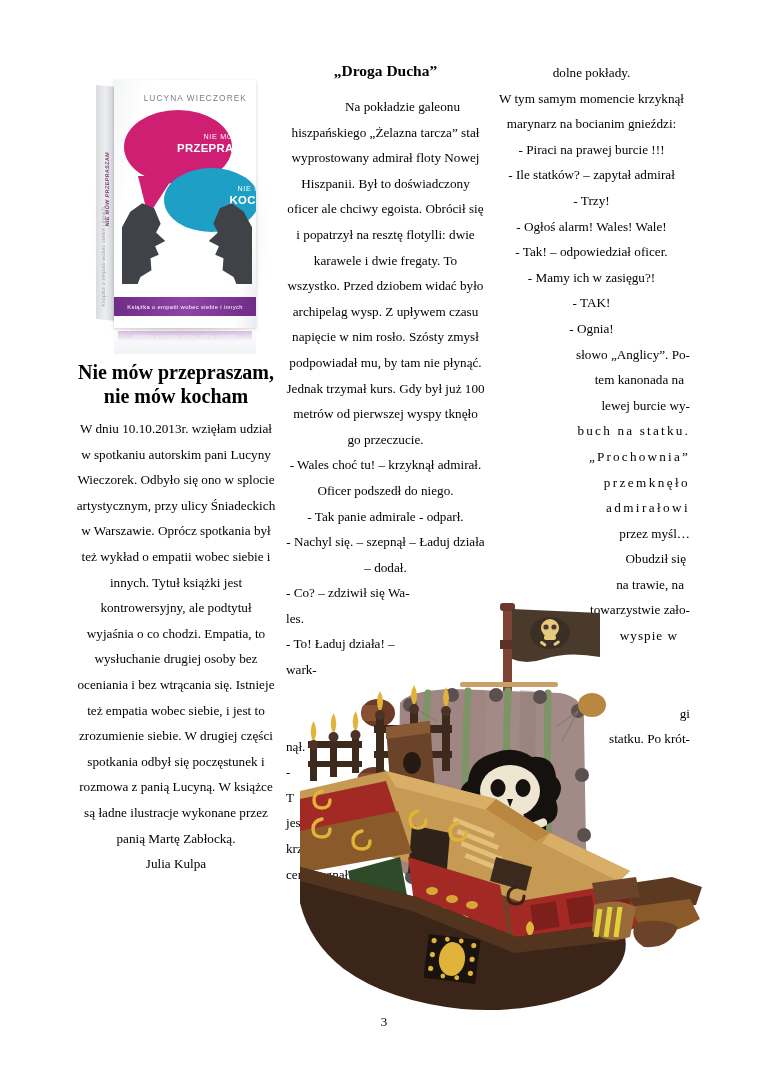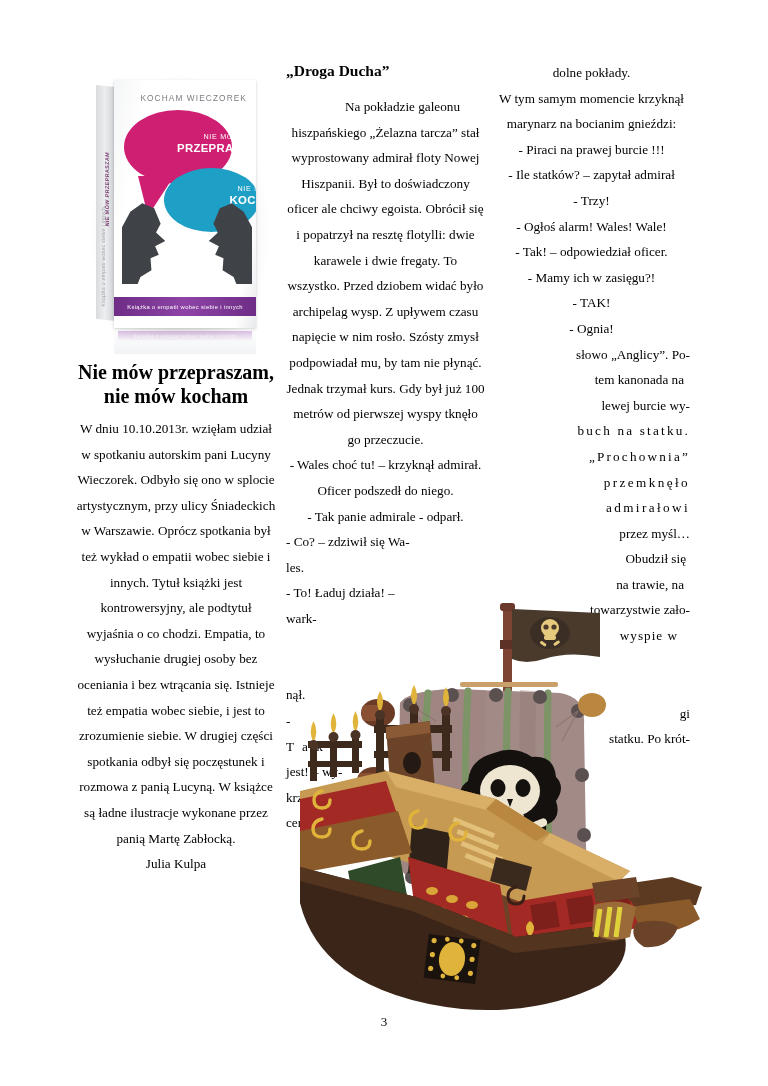--- a/index.html
+++ b/index.html
@@ -37,21 +37,21 @@
     font-weight: bold;
     font-size: 20px;
     line-height: 24px;
     text-align: center;
     margin: 0 0 8px 0;
   }
   .head-2 {
     font-weight: bold;
     font-size: 15.5px;
     line-height: 22px;
-    text-align: left;
+    text-align: center;
     margin: 0 0 12px 0;
   }
   .indent { text-indent: 34px; }
   .sig { text-align: right; }
 
   
   .line { display: block; white-space: nowrap; }
   .just-line {
     display: flex;
     justify-content: space-between;
@@ -223,21 +223,21 @@
 
   <div id="book-cover">
     <div class="bc-shadow"></div>
 
     <div class="bc-spine">
       <div class="bc-spine-txt">NIE MÓW PRZEPRASZAM</div>
       <div class="bc-spine-txt2">Książka o empatii wobec siebie i innych</div>
     </div>
 
     <div class="bc-front">
-      <div class="bc-author">KOCHAM WIECZOREK</div>
+      <div class="bc-author">LUCYNA WIECZOREK</div>
 
       <div class="bubble-pink"></div>
       <div class="bubble-pink-tail"></div>
       <div class="bub-txt t-pink">
         <span class="sm">NIE MÓW</span>
         <span class="lg">PRZEPRASZAM</span>
       </div>
 
       <div class="bubble-blue"></div>
       <div class="bubble-blue-tail"></div>
@@ -269,20 +269,21 @@
     <p>W dniu 10.10.2013r. wzięłam udział w spotkaniu autorskim pani Lucyny Wieczorek. Odbyło się ono w splocie artystycznym, przy ulicy Śniadeckich w Warszawie. Oprócz spotkania był też wykład o empatii wobec siebie i innych. Tytuł książki jest kontrowersyjny, ale podtytuł wyjaśnia o co chodzi. Empatia, to wysłuchanie drugiej osoby bez oceniania i bez wtrącania się. Istnieje też empatia wobec siebie, i jest to zrozumienie siebie. W drugiej części spotkania odbył się poczęstunek i rozmowa z panią Lucyną. W książce są ładne ilustracje wykonane przez panią Martę Zabłocką.</p>
     <p class="sig">Julia Kulpa</p>
   </div>
 
   <div class="col col-2">
     <div class="head-2">„Droga Ducha”</div>
     <p class="indent">Na pokładzie galeonu hiszpańskiego „Żelazna tarcza” stał wyprostowany admirał floty Nowej Hiszpanii. Był to doświadczony oficer ale chciwy egoista. Obrócił się i popatrzył na resztę flotylli: dwie karawele i dwie fregaty. To wszystko. Przed dziobem widać było archipelag wysp. Z upływem czasu napięcie w nim rosło. Szósty zmysł podpowiadał mu, by tam nie płynąć. Jednak trzymał kurs. Gdy był już 100 metrów od pierwszej wyspy tknęło go przeczucie.</p>
     <p>- Wales choć tu! – krzyknął admirał.</p>
     <p>Oficer podszedł do niego.</p>
     <p>- Tak panie admirale - odparł.</p>
+    <p>- Nachyl się. – szepnął – Ładuj działa – dodał.</p>
 
     <div style="width:196px">
       <div class="just-line">
         <span>- Co? – zdziwił się Wa-</span>
       </div>
       <div class="line">les.</div>
       <div class="just-line">
         <span>- To! Ładuj działa! –</span>
       </div>
       <div class="line">wark-</div>

